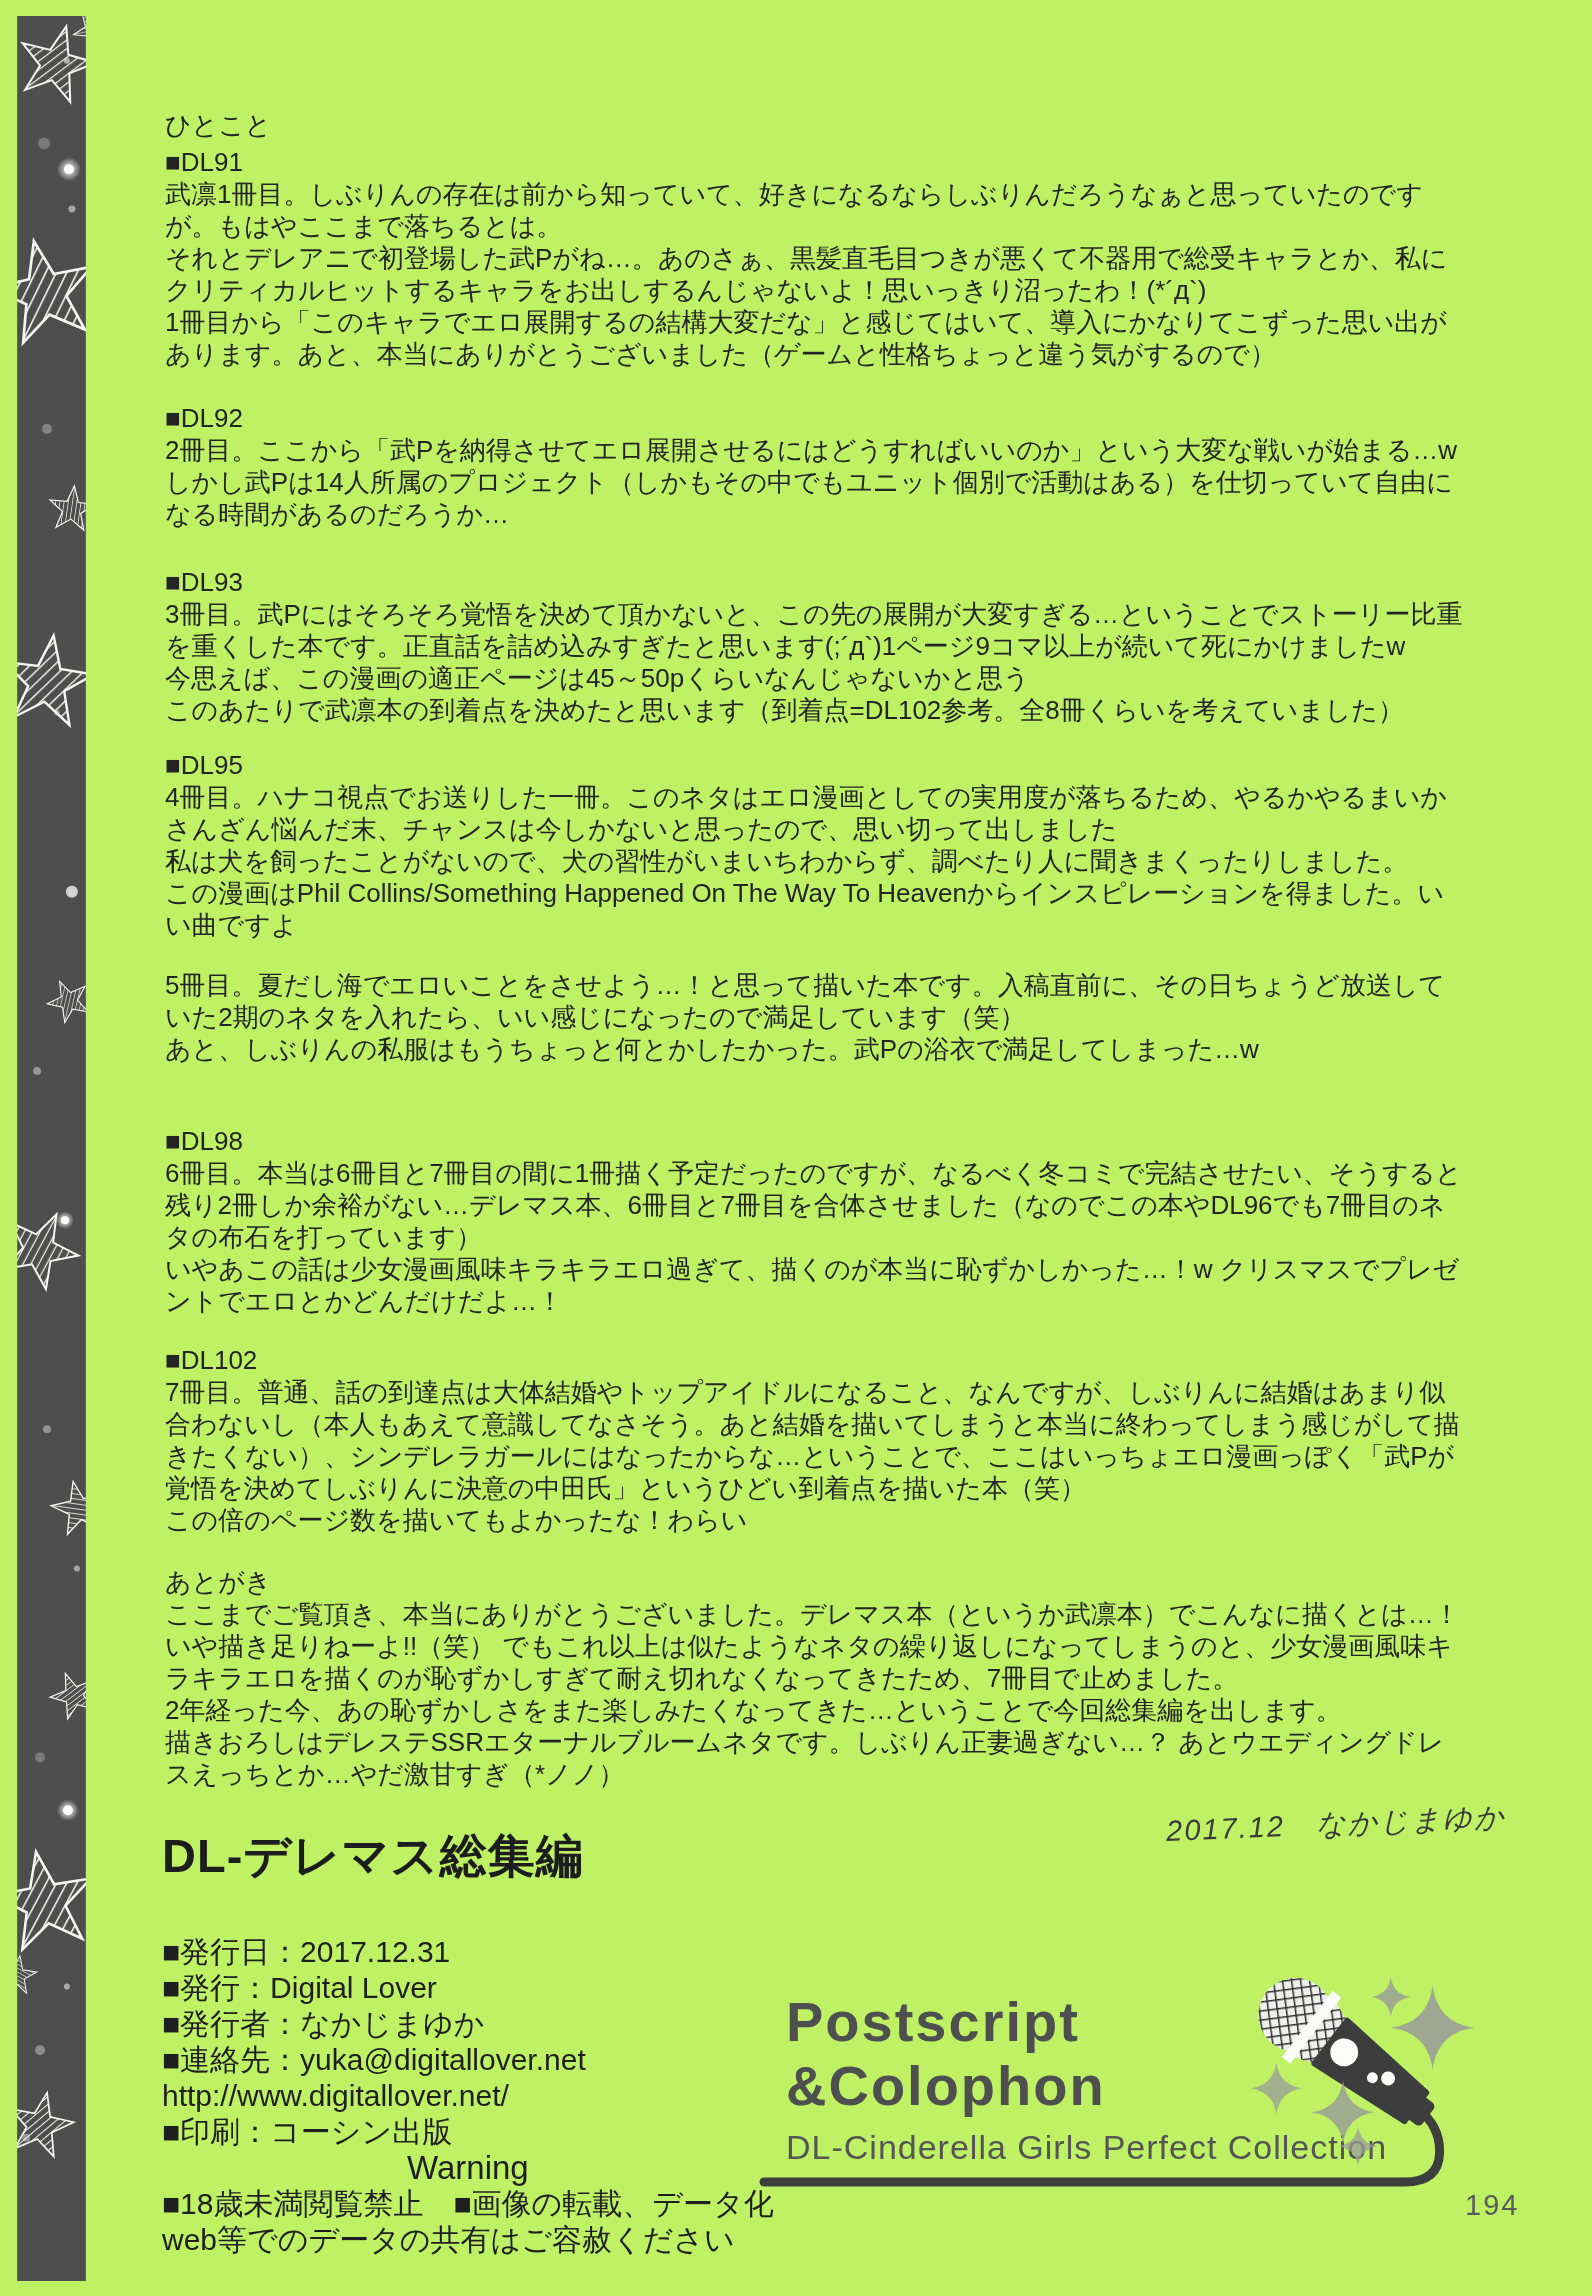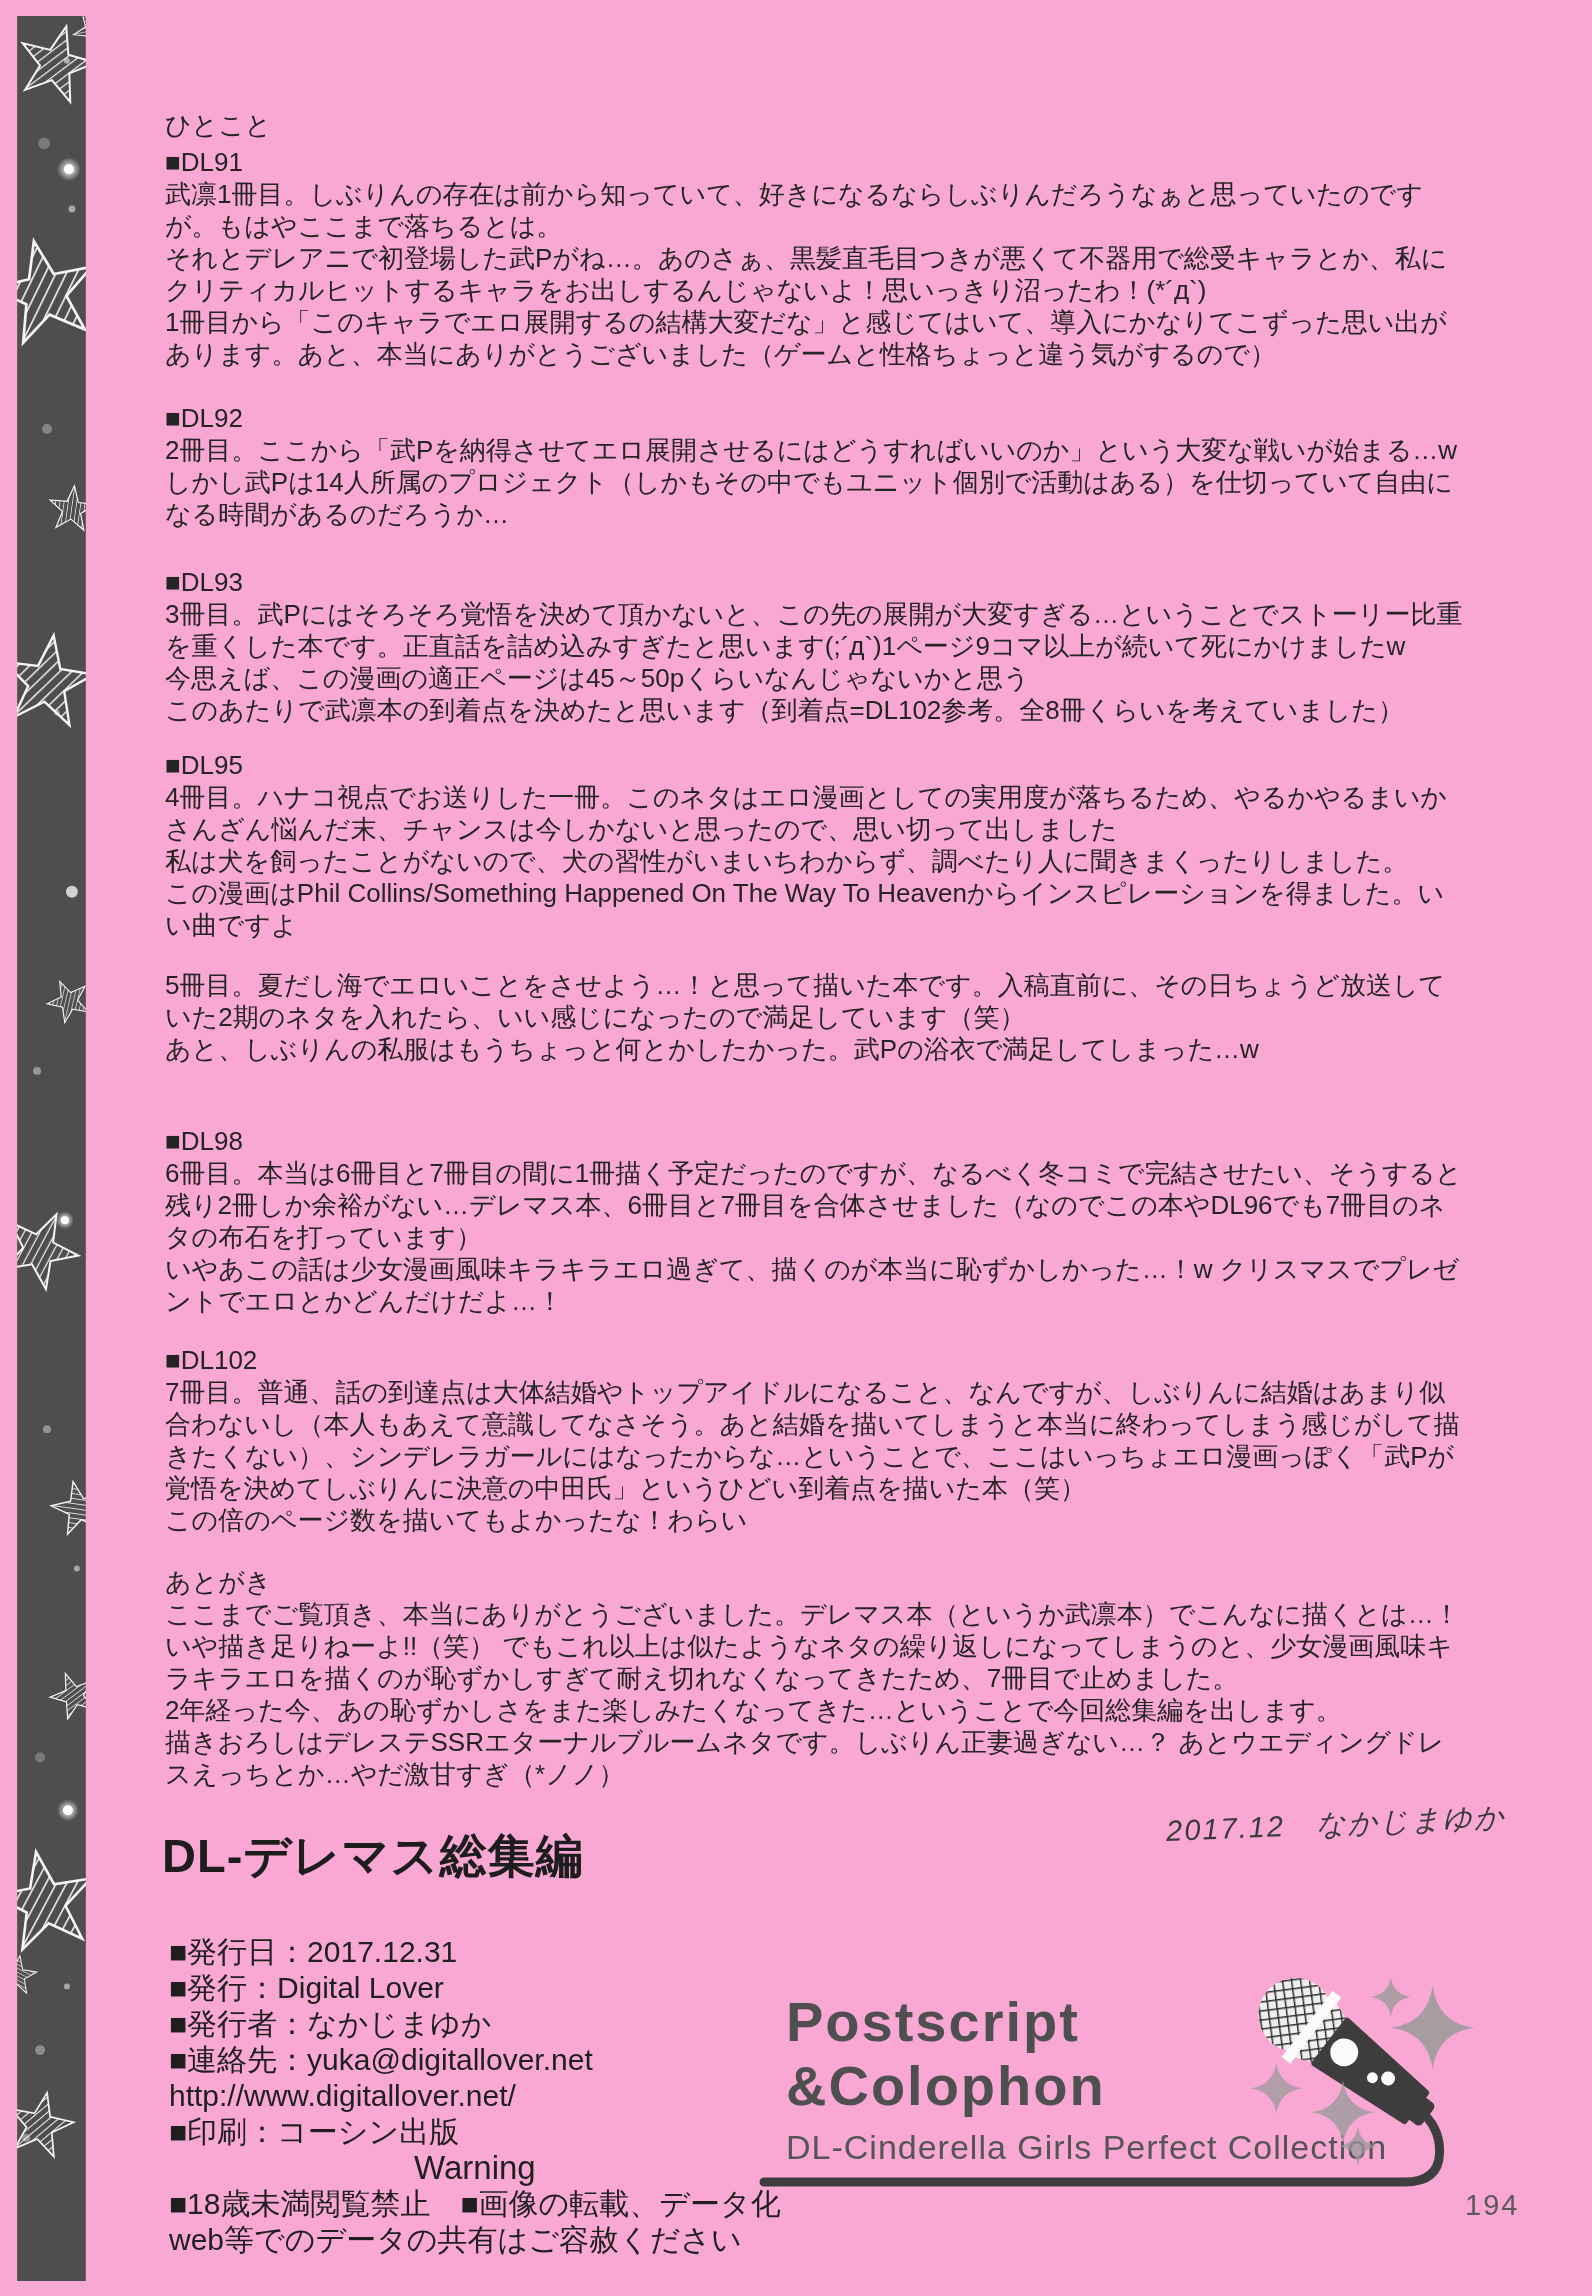--- a/index.html
+++ b/index.html
@@ -1,30 +1,30 @@
 <!DOCTYPE html>
 <html><head>
 <meta charset="utf-8">
 <style>
   html,body{margin:0;padding:0;background:#e8e8e6;}
   .page{
-    position:relative;width:1592px;height:2296px;background:#f9a8d4;
+    position:relative;width:1592px;height:2296px;background:#bef264;
     overflow:hidden;font-family:"Liberation Sans","DejaVu Sans",sans-serif;color:#242424;
   }
   .star-strip{position:absolute;left:17px;top:16px;width:69px;height:2265px;}
   .content-block{position:absolute;left:165px;width:1305px;font-size:26px;line-height:32px;letter-spacing:0;}
   .content-block h2{font-size:26px;line-height:32px;font-weight:normal;margin:0;}
   .content-block p{margin:0;}
   .intro-label{position:absolute;left:165px;top:109px;font-size:26px;line-height:32px;}
   .handwriting{
     position:absolute;left:1166px;top:1803px;width:418px;font-size:29px;color:#3a3a3a;
     transform:rotate(-2.5deg);letter-spacing:2px;font-style:italic;
   }
   .book-title{position:absolute;left:162px;top:1825px;font-size:47px;font-weight:bold;color:#1d1d1d;letter-spacing:1px;}
-  .colophon{position:absolute;left:169px;top:1934px;font-size:30px;line-height:36px;color:#1f1f1f;}
+  .colophon{position:absolute;left:162px;top:1934px;font-size:30px;line-height:36px;color:#1f1f1f;}
   .colophon .line{white-space:pre;}
   .warning-title{font-size:33px;text-align:center;}
   .postscript{position:absolute;left:786px;top:1990px;color:#4f4f4f;}
   .postscript .big{font-size:56px;line-height:64px;font-weight:bold;letter-spacing:2px;}
   .postscript .sub{margin-top:10px;font-size:34px;letter-spacing:1px;color:#555;}
   .mic-art{position:absolute;left:756px;top:1950px;width:796px;height:249px;}
   .page-number{position:absolute;left:1465px;top:2189px;font-size:29px;color:#5a5a5a;letter-spacing:2px;}
 </style>
 </head>
 <body>

